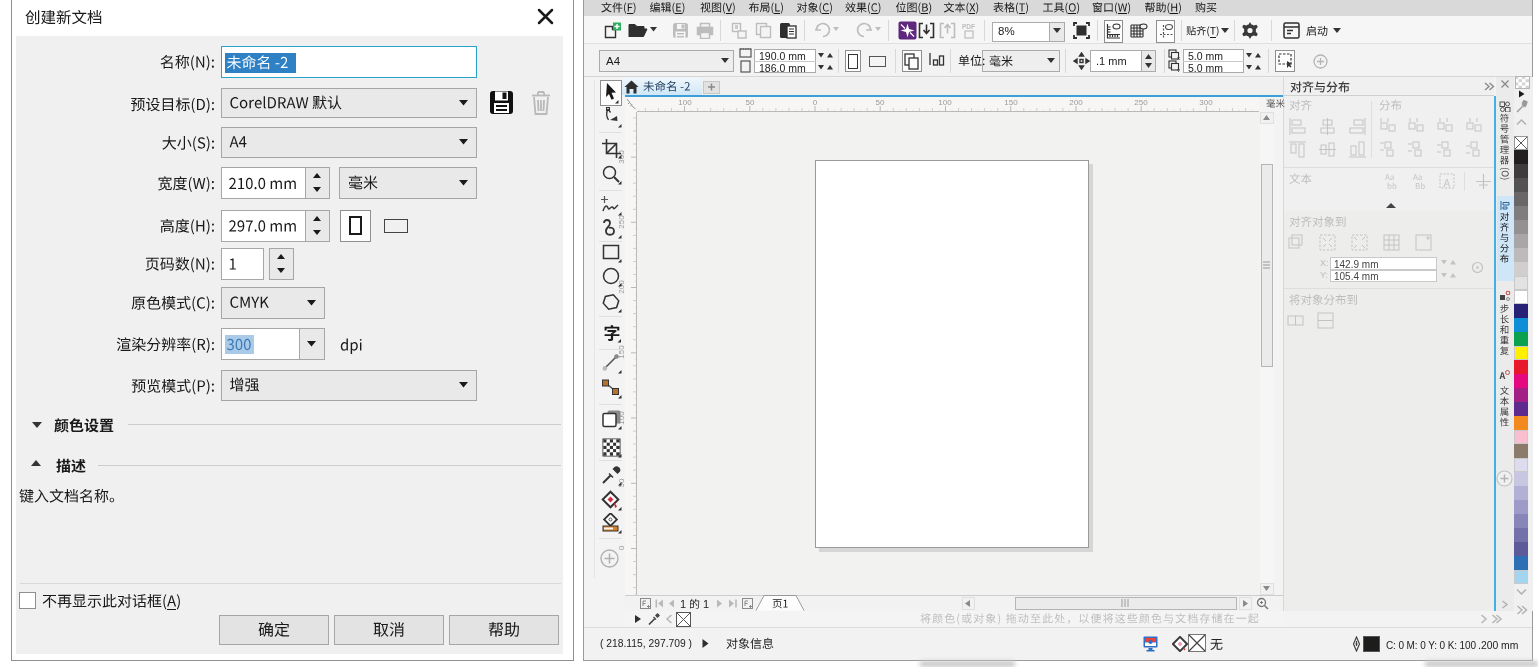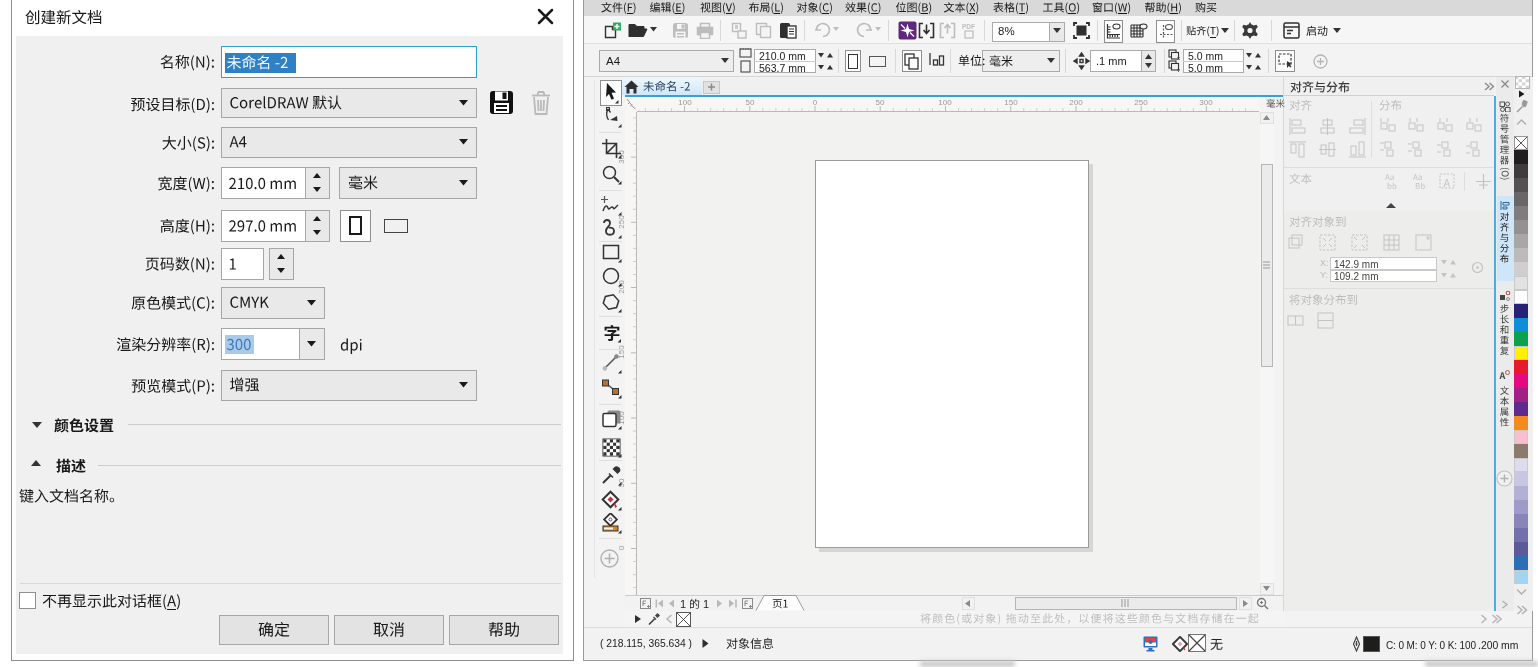--- a/index.html
+++ b/index.html
@@ -247,22 +247,22 @@
   </svg>
 <svg style="position:absolute;left:739px;top:48px" width="14" height="25" viewBox="0 0 14 25">
     <g fill="none" stroke="#555" stroke-width="1.2">
       <rect x="1" y="1" width="11" height="8"></rect>
       <path d="M1 1 h11" stroke-dasharray="1.5 1"></path>
       <rect x="2" y="13" width="9" height="11"></rect>
     </g>
   </svg>
 <div class="abs" style="left:754px;top:48.5px;width:62px;height:24px;background:#fff;border:1px solid #ababab"></div>
 <div class="abs" style="left:754px;top:60.5px;width:62px;height:1px;background:#c9c9c9"></div>
-<div class="lt" style="left:759px;top:50px;font-size:10.5px">210.0 mm</div>
-<div class="lt" style="left:759px;top:61.5px;font-size:10.5px">563.7 mm</div>
+<div class="lt" style="left:759px;top:50px;font-size:10.5px">190.0 mm</div>
+<div class="lt" style="left:759px;top:61.5px;font-size:10.5px">186.0 mm</div>
 <svg style="position:absolute;left:818px;top:52.5px" width="7" height="5" viewBox="0 0 7 5">
     <path d="M0 0 L6 0 L3 4.5 Z" fill="#333"></path>
   </svg>
 <svg style="position:absolute;left:826.5px;top:52.5px" width="7" height="5" viewBox="0 0 7 5">
     <path d="M0 4.5 L6 4.5 L3 0 Z" fill="#333"></path>
   </svg>
 <svg style="position:absolute;left:818px;top:64.5px" width="7" height="5" viewBox="0 0 7 5">
     <path d="M0 0 L6 0 L3 4.5 Z" fill="#333"></path>
   </svg>
 <svg style="position:absolute;left:826.5px;top:64.5px" width="7" height="5" viewBox="0 0 7 5">
@@ -637,21 +637,21 @@
 <svg style="position:absolute;left:676px;top:611.5px" width="15" height="15" viewBox="0 0 15 15">
     <path d="M1 1 L14 14 M14 1 L1 14" stroke="#555" stroke-width="1"></path>
   </svg>
 <svg style="position:absolute;left:1480px;top:614px" width="8" height="10" viewBox="0 0 8 10">
     <path d="M1.5 1 L6 5 L1.5 9" fill="none" stroke="#b9b9b9" stroke-width="1.6"></path>
   </svg>
 <svg style="position:absolute;left:1491px;top:614px" width="11" height="10" viewBox="0 0 11 10">
     <path d="M1.5 1 L6 5 L1.5 9 M5.5 1 L10 5 L5.5 9" fill="none" stroke="#b9b9b9" stroke-width="1.6"></path>
   </svg>
 <div class="abs" style="left:584px;top:627px;width:948px;height:33px;background:#f2f2f2;border-top:1px solid #dcdcdc"></div>
-<div class="lt" style="left:600px;top:638px;font-size:10.3px;color:#222">( 218.115, 365.634 )</div>
+<div class="lt" style="left:600px;top:638px;font-size:10.3px;color:#222">( 218.115, 297.709 )</div>
 <svg style="position:absolute;left:702px;top:639px" width="7" height="9" viewBox="0 0 7 9">
     <path d="M0.5 0 L6.5 4.5 L0.5 9 Z" fill="#2f2f2f"></path>
   </svg>
 <svg style="position:absolute;left:1143px;top:636px" width="15" height="16" viewBox="0 0 15 16">
     <rect x="0.5" y="0.5" width="14" height="11" rx="1" fill="#2e6fc4"></rect>
     <rect x="2" y="2" width="11" height="4" fill="#e8413c"></rect>
     <rect x="2" y="6.5" width="11" height="3.5" fill="#fff"></rect>
     <circle cx="7.5" cy="6" r="2" fill="#2e6fc4"></circle>
     <rect x="5.5" y="12" width="4" height="2" fill="#2e6fc4"></rect>
     <rect x="3.5" y="14" width="8" height="1.5" fill="#2e6fc4"></rect>
@@ -914,21 +914,21 @@
   </svg>
 <svg style="position:absolute;left:1414px;top:233px" width="19" height="19" viewBox="0 0 19 19">
     <rect x="2" y="2" width="15" height="15" fill="none" stroke="#c3c3c3"></rect>
     <path d="M12 5 h4 M14 3 v4" stroke="#c3c3c3"></path>
   </svg>
 <div class="lt" style="left:1320px;top:258px;font-size:9px;color:#bcbcbc">X:</div>
 <div class="lt" style="left:1320px;top:270px;font-size:9px;color:#bcbcbc">Y:</div>
 <div class="abs" style="left:1330px;top:257px;width:107px;height:12.5px;background:#fff;border:1px solid #c9c9c9"></div>
 <div class="abs" style="left:1330px;top:269.5px;width:107px;height:12.5px;background:#fff;border:1px solid #c9c9c9"></div>
 <div class="lt" style="left:1334px;top:258.5px;font-size:10px;color:#444">142.9 mm</div>
-<div class="lt" style="left:1334px;top:271px;font-size:10px;color:#444">109.2 mm</div>
+<div class="lt" style="left:1334px;top:271px;font-size:10px;color:#444">105.4 mm</div>
 <svg style="position:absolute;left:1441px;top:260px" width="7" height="5" viewBox="0 0 7 5">
     <path d="M0 0 L6 0 L3 4.5 Z" fill="#c3c3c3"></path>
   </svg>
 <svg style="position:absolute;left:1449.5px;top:260px" width="7" height="5" viewBox="0 0 7 5">
     <path d="M0 4.5 L6 4.5 L3 0 Z" fill="#c3c3c3"></path>
   </svg>
 <svg style="position:absolute;left:1441px;top:272.5px" width="7" height="5" viewBox="0 0 7 5">
     <path d="M0 0 L6 0 L3 4.5 Z" fill="#c3c3c3"></path>
   </svg>
 <svg style="position:absolute;left:1449.5px;top:272.5px" width="7" height="5" viewBox="0 0 7 5">

